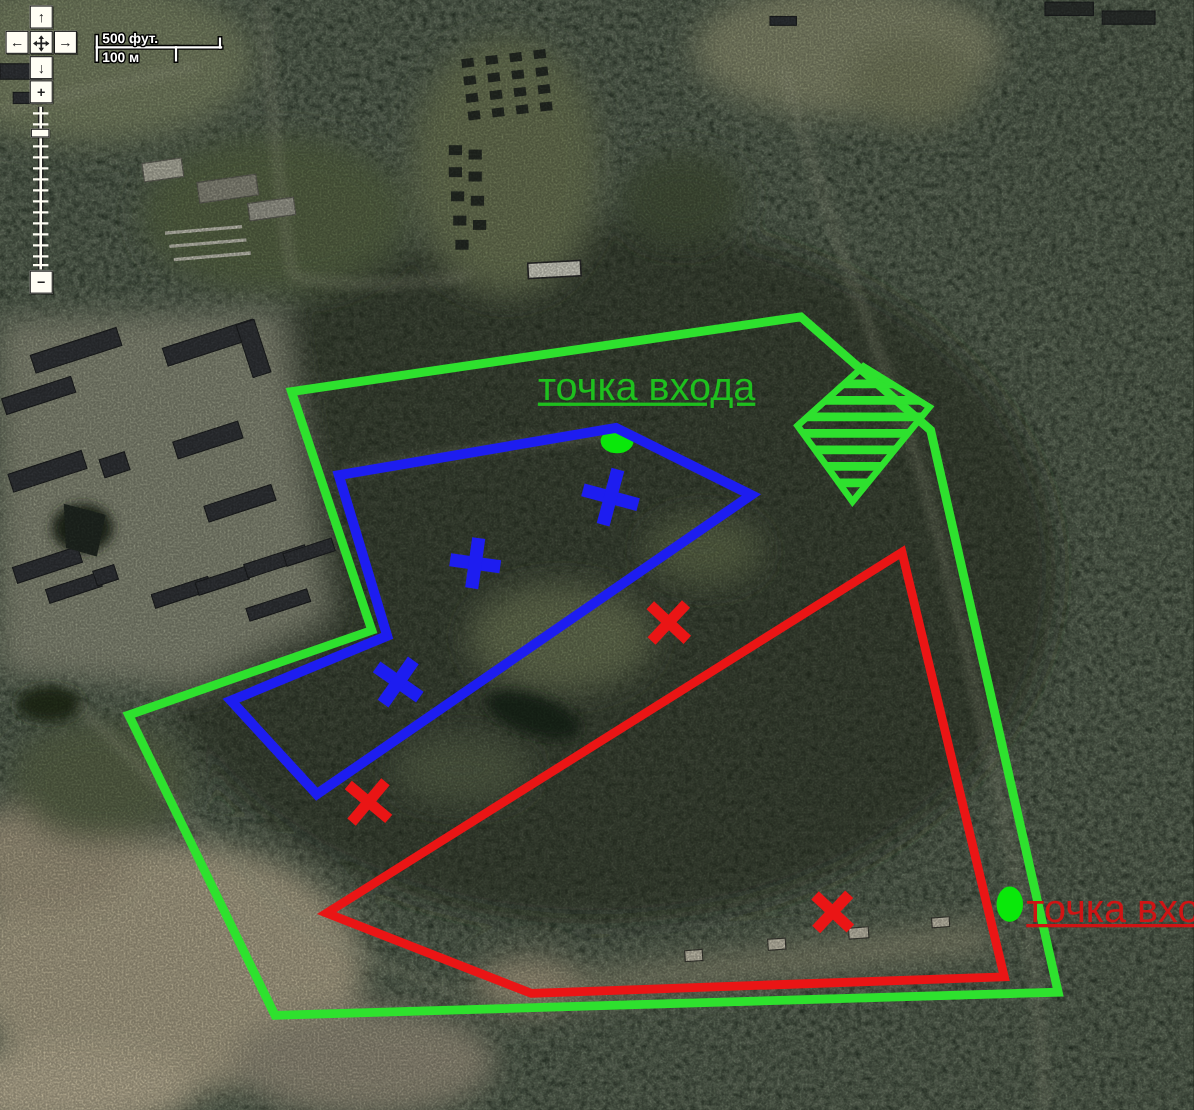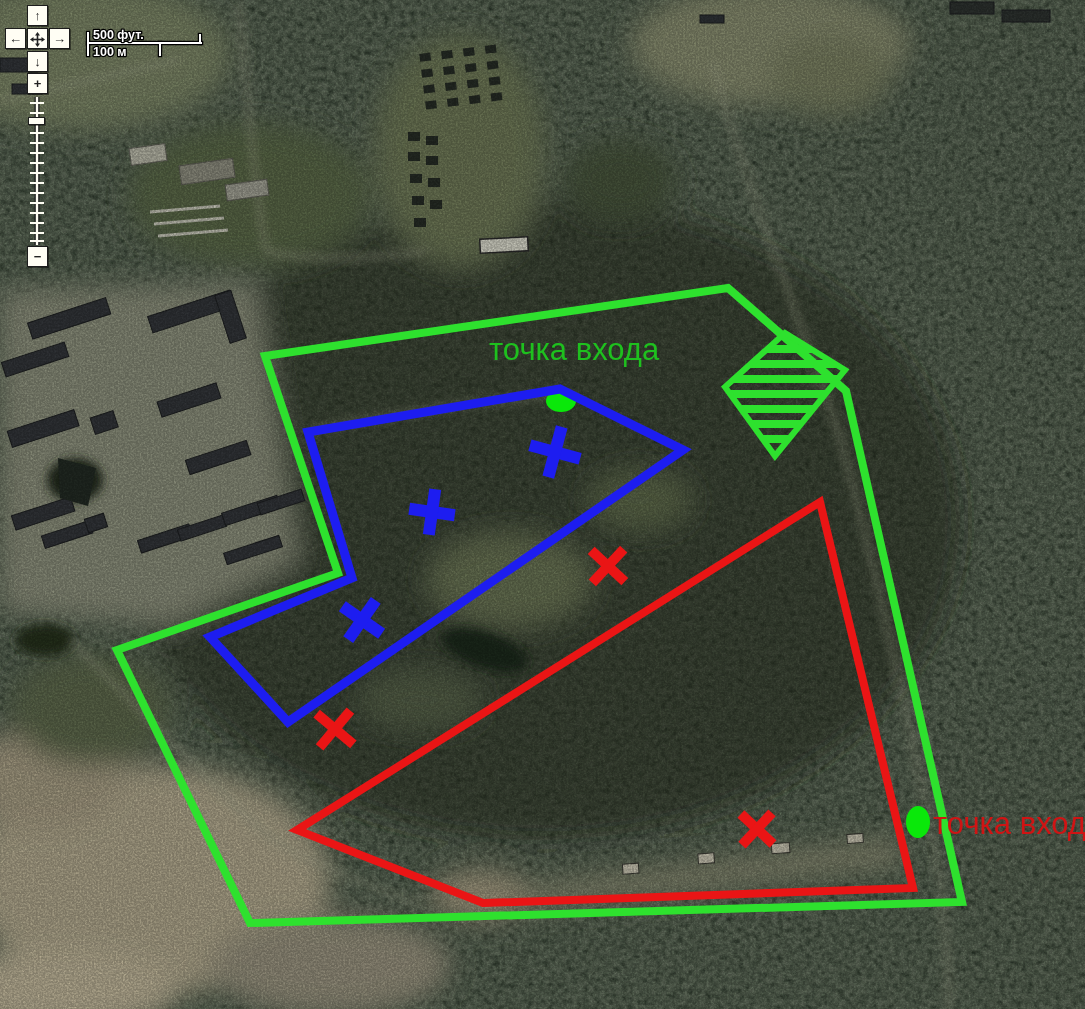--- a/index.html
+++ b/index.html
@@ -1,21 +1,21 @@
 <!DOCTYPE html>
 <html><head>
 <meta charset="utf-8">
 <style>
   html,body{margin:0;padding:0;background:#1d261d;}
   #stage{position:relative;width:1085px;height:1009px;overflow:hidden;
          font-family:"Liberation Sans","DejaVu Sans",sans-serif;}
   #basemap,#overlay-svg{position:absolute;left:0;top:0;}
   #overlay-svg{z-index:5;}
-  .entry-label{position:absolute;z-index:6;font-size:31px;font-weight:400;
-               letter-spacing:0px;white-space:nowrap;line-height:1;}
+  .entry-label{position:absolute;z-index:6;font-size:36px;font-weight:400;
+               letter-spacing:0px;white-space:nowrap;line-height:1;text-decoration:underline;}
   
   #controls{position:absolute;left:0;top:0;z-index:10;}
   .navbtn{position:absolute;width:21px;height:21px;box-sizing:border-box;
           background:#fffef4;border:1px solid #1c1c1c;color:#222;
           font-size:13px;font-weight:bold;line-height:18px;text-align:center;
           padding:0;cursor:pointer;box-shadow:1px 1px 0 rgba(0,0,0,.45);}
   .navbtn svg{display:block;margin:2px auto 0;}
   #zoomslider{position:absolute;left:26px;top:95px;width:22px;height:152px;}
   #zoomhandle{position:absolute;left:2px;top:22px;width:17px;height:8px;
               background:#fffef4;border:1px solid #1c1c1c;box-sizing:border-box;

